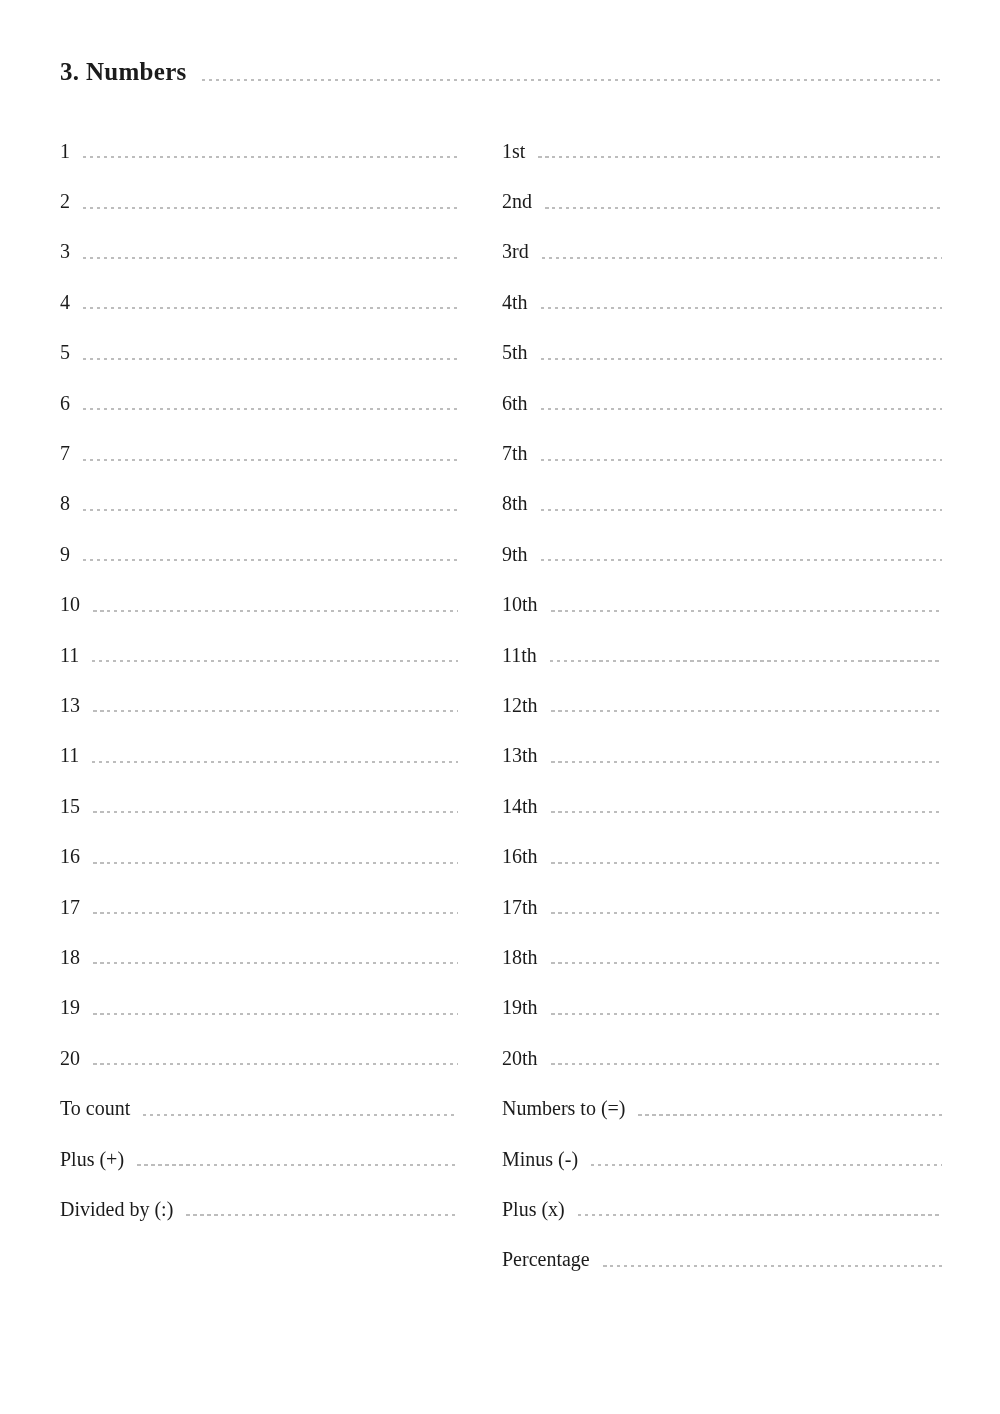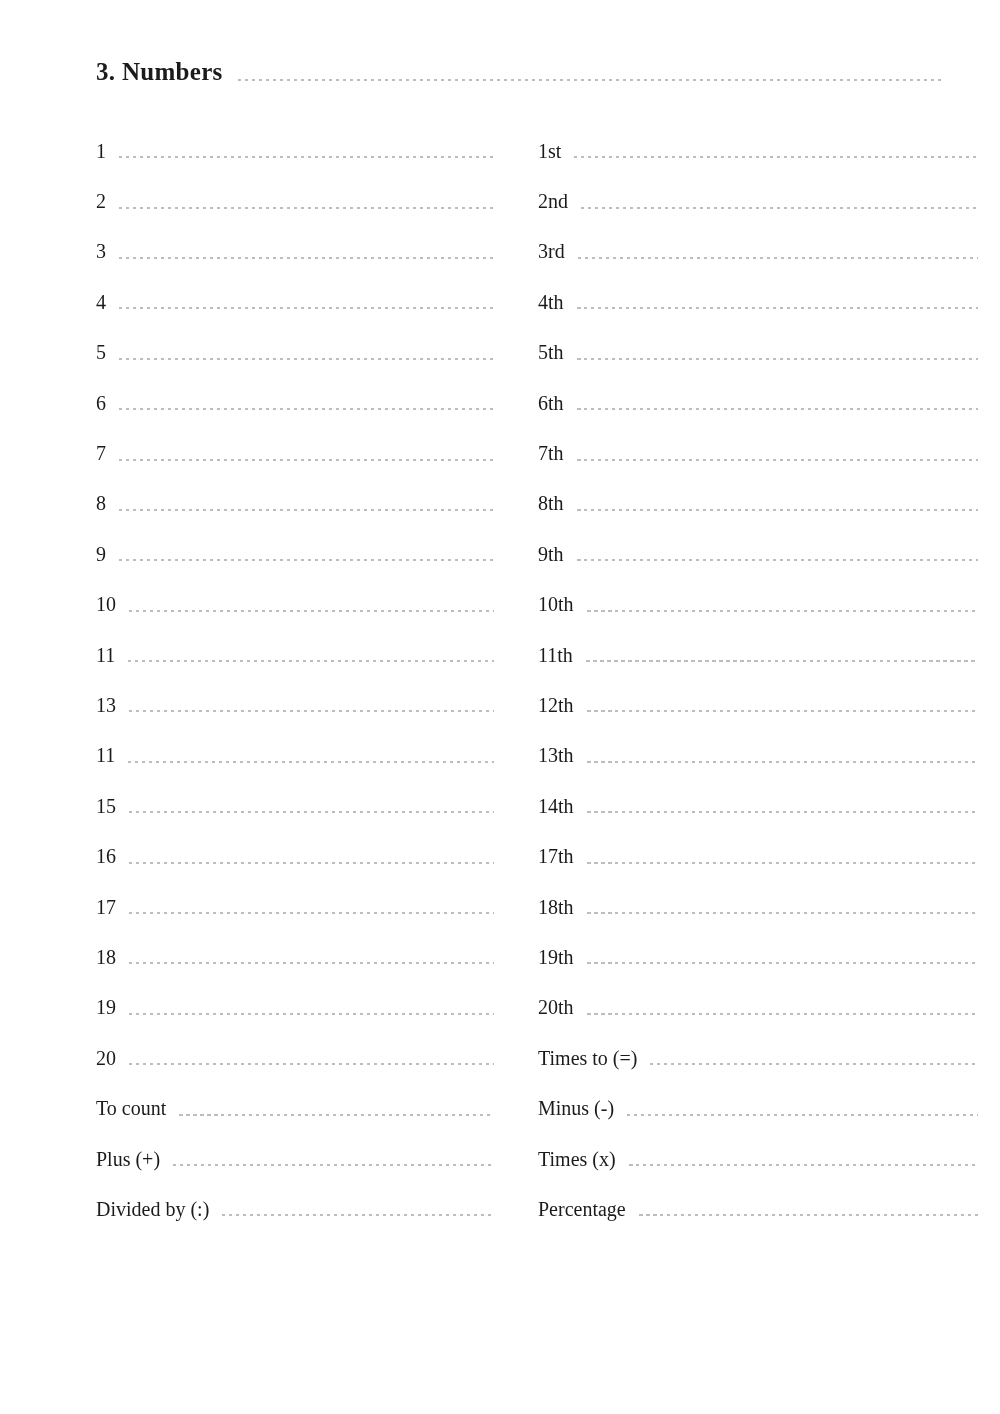--- a/index.html
+++ b/index.html
@@ -11,21 +11,21 @@
     width: 1000px;
     height: 1414px;
     font-family: "Liberation Serif", serif;
     color: #1b1b1b;
     overflow: hidden;
   }
   .page {
     box-sizing: border-box;
     width: 1000px;
     height: 1086px;
-    padding: 56px 58px 0 96px;
+    padding: 56px 58px 0 60px;
     background: #ffffff;
   }
   .title-row {
     display: flex;
     align-items: center;
     height: 32px;
   }
   .title {
     font-size: 25px;
     font-weight: bold;
@@ -211,45 +211,49 @@
         </div>
         <div class="row">
           <span class="label">13th</span>
           <span class="leader" style="background-image: repeating-linear-gradient(90deg, rgb(189, 189, 189) 0px, rgb(189, 189, 189) 3.5px, transparent 3.5px, transparent 7px);"></span>
         </div>
         <div class="row">
           <span class="label">14th</span>
           <span class="leader" style="background-image: repeating-linear-gradient(90deg, rgb(189, 189, 189) 0px, rgb(189, 189, 189) 3.5px, transparent 3.5px, transparent 7px);"></span>
         </div>
         <div class="row">
+          <span class="label">16th</span>
+          <span class="leader" style="background-image: repeating-linear-gradient(90deg, rgb(189, 189, 189) 0px, rgb(189, 189, 189) 3.5px, transparent 3.5px, transparent 7px);"></span>
+        </div>
+        <div class="row">
           <span class="label">17th</span>
           <span class="leader" style="background-image: repeating-linear-gradient(90deg, rgb(189, 189, 189) 0px, rgb(189, 189, 189) 3.5px, transparent 3.5px, transparent 7px);"></span>
         </div>
         <div class="row">
           <span class="label">18th</span>
           <span class="leader" style="background-image: repeating-linear-gradient(90deg, rgb(189, 189, 189) 0px, rgb(189, 189, 189) 3.5px, transparent 3.5px, transparent 7px);"></span>
         </div>
         <div class="row">
           <span class="label">19th</span>
           <span class="leader" style="background-image: repeating-linear-gradient(90deg, rgb(189, 189, 189) 0px, rgb(189, 189, 189) 3.5px, transparent 3.5px, transparent 7px);"></span>
         </div>
         <div class="row">
           <span class="label">20th</span>
           <span class="leader" style="background-image: repeating-linear-gradient(90deg, rgb(189, 189, 189) 0px, rgb(189, 189, 189) 3.5px, transparent 3.5px, transparent 7px);"></span>
         </div>
         <div class="row">
-          <span class="label">Times to (=)</span>
+          <span class="label">Numbers to (=)</span>
           <span class="leader" style="background-image: repeating-linear-gradient(90deg, rgb(189, 189, 189) 0px, rgb(189, 189, 189) 3.5px, transparent 3.5px, transparent 7px);"></span>
         </div>
         <div class="row">
           <span class="label">Minus (-)</span>
           <span class="leader" style="background-image: repeating-linear-gradient(90deg, rgb(189, 189, 189) 0px, rgb(189, 189, 189) 3.5px, transparent 3.5px, transparent 7px);"></span>
         </div>
         <div class="row">
-          <span class="label">Times (x)</span>
+          <span class="label">Plus (x)</span>
           <span class="leader" style="background-image: repeating-linear-gradient(90deg, rgb(189, 189, 189) 0px, rgb(189, 189, 189) 3.5px, transparent 3.5px, transparent 7px);"></span>
         </div>
         <div class="row">
           <span class="label">Percentage</span>
           <span class="leader" style="background-image: repeating-linear-gradient(90deg, rgb(189, 189, 189) 0px, rgb(189, 189, 189) 3.5px, transparent 3.5px, transparent 7px);"></span>
         </div>
       </div>
   </div>
 </div>
 

